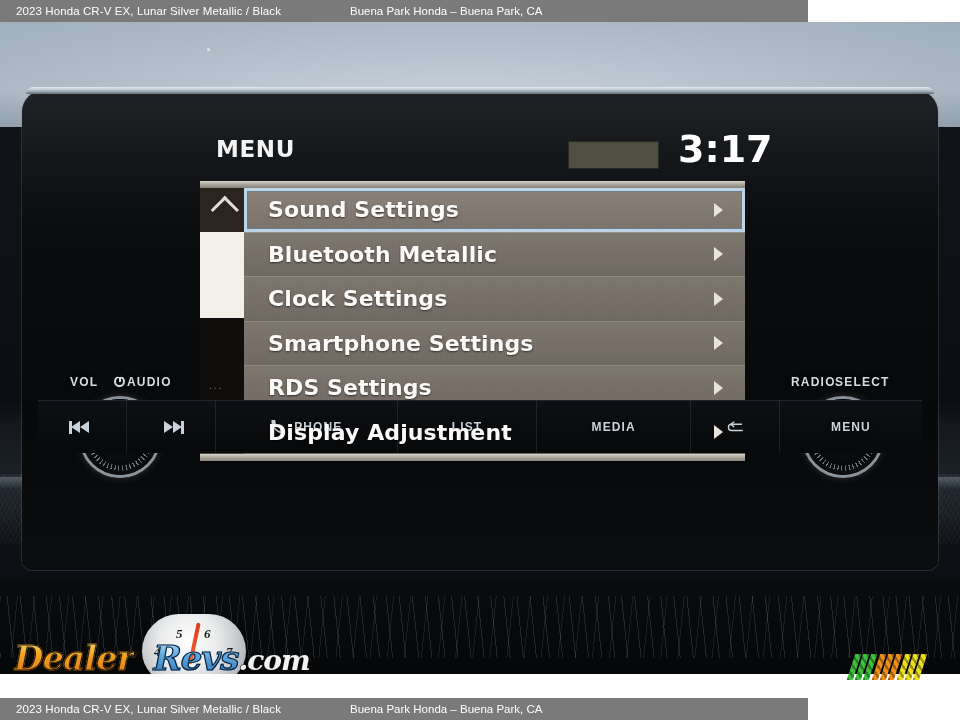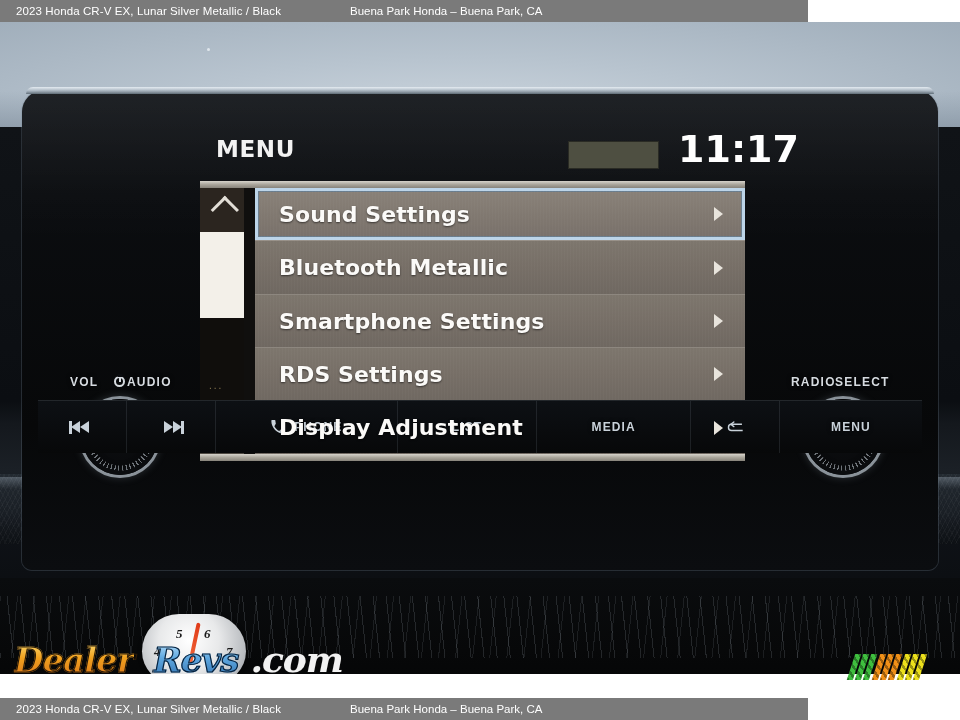--- a/index.html
+++ b/index.html
@@ -269,21 +269,20 @@
     font-size: 10px;
     color: #8a7a52;
     letter-spacing: 2px;
   }
 
   .rows {
     flex: 1 1 auto;
     position: relative;
     display: flex;
     flex-direction: column;
-    margin-left: 11px;
   }
   .row {
     position: relative;
     flex: 1 1 0;
     display: flex;
     align-items: center;
     background: linear-gradient(to bottom, #7d766d 0%, #776f67 48%, #6f6861 100%);
     border-bottom: 1px solid rgba(255,255,255,0.13);
     box-sizing: border-box;
   }
@@ -519,22 +518,21 @@
     background-clip: text;
     color: transparent;
     -webkit-text-stroke: 1.2px #07203a;
     paint-order: stroke fill;
     margin-left: 20px;
   }
   .logo-text .d3 {
     color: #f2f2f2;
     -webkit-text-stroke: 1.2px #111;
     paint-order: stroke fill;
-    font-size: 36px;
-    padding-left: 12px;
+    font-size: 28px;
   }
   .logo-tag {
     position: absolute;
     left: 48px;
     top: 62px;
     font-size: 13.5px;
     font-weight: bold;
     font-style: italic;
     color: #2b2b2b;
     letter-spacing: .3px;
@@ -587,21 +585,21 @@
 
   <div class="headunit">
     <div class="chrome-top"></div>
     <div class="screen-gloss"></div>
 
     <div class="lcd">
 
       <div class="lcd-header">
         <div class="menu-title">MENU</div>
         <div class="status-box"></div>
-        <div class="clock">11:17</div>
+        <div class="clock">3:17</div>
       </div>
 
       <div class="list-frame">
         <div class="frame-edge top"></div>
         <div class="frame-edge bottom"></div>
 
         <div class="list-body">
 
           <div class="scrollcol">
             <div class="scroll-arrow up">
@@ -616,20 +614,24 @@
             </div>
           </div>
 
           <div class="rows">
             <div class="row selected">
               <span class="label">Sound Settings</span>
               <span class="caret"></span>
             </div>
             <div class="row">
               <span class="label">Bluetooth Metallic</span>
+              <span class="caret"></span>
+            </div>
+            <div class="row">
+              <span class="label">Clock Settings</span>
               <span class="caret"></span>
             </div>
             <div class="row">
               <span class="label">Smartphone Settings</span>
               <span class="caret"></span>
             </div>
             <div class="row">
               <span class="label">RDS Settings</span>
               <span class="caret"></span>
             </div>

